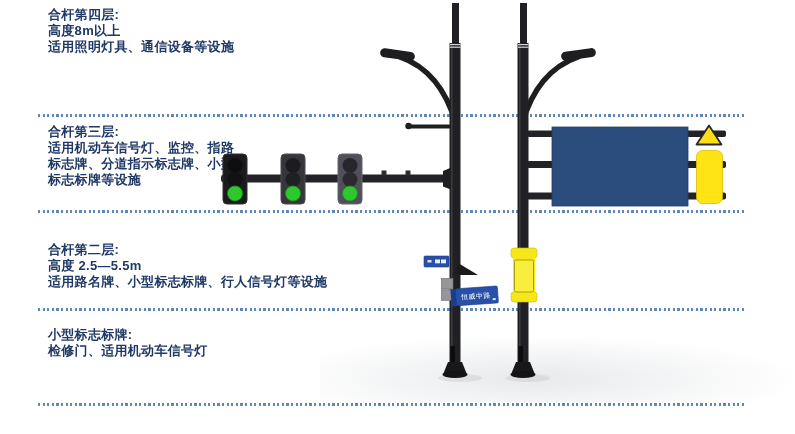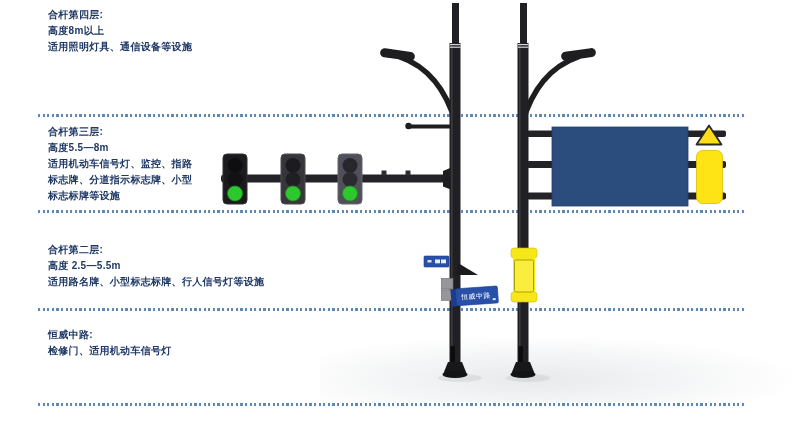--- a/index.html
+++ b/index.html
@@ -11,21 +11,21 @@
     position:absolute;left:320px;top:336px;width:475px;height:66px;
     background:radial-gradient(ellipse at 45% 65%, #e7e9eb 0%, rgba(255,255,255,0) 72%);
   }
   .dashline{
     position:absolute;left:38px;width:707px;height:3px;
     background:repeating-linear-gradient(90deg,#4e7bad 0 2.2px,rgba(255,255,255,0) 2.2px 4.6px);
     opacity:.9;
   }
   .dl1{top:114px}.dl2{top:210px}.dl3{top:308px}.dl4{top:403px}
   .layer-text{
-    position:absolute;left:48px;color:#1f3865;font-size:10px;line-height:16px;
+    position:absolute;left:48px;color:#1f3865;font-size:13px;line-height:16px;
     font-weight:700;letter-spacing:.3px;white-space:nowrap;
   }
   .lt4{top:7px}.lt3{top:124px}.lt2{top:242px}.lt1{top:327px}
   .gfx{position:absolute;left:0;top:0;width:795px;height:434px;}
 </style>
 </head>
 <body>
 
 <div class="canvas">
 
@@ -37,34 +37,33 @@
   <div class="dashline dl4"></div>
 
   <div class="layer-text lt4">
     <div>合杆第四层:</div>
     <div>高度8m以上</div>
     <div>适用照明灯具、通信设备等设施</div>
   </div>
 
   <div class="layer-text lt3">
     <div>合杆第三层:</div>
-    <div>高度5.5—8m</div>
     <div>适用机动车信号灯、监控、指路</div>
     <div>标志牌、分道指示标志牌、小型</div>
     <div>标志标牌等设施</div>
   </div>
 
   <div class="layer-text lt2">
     <div>合杆第二层:</div>
     <div>高度 2.5—5.5m</div>
     <div>适用路名牌、小型标志标牌、行人信号灯等设施</div>
   </div>
 
   <div class="layer-text lt1">
-    <div>恒威中路:</div>
+    <div>小型标志标牌:</div>
     <div>检修门、适用机动车信号灯</div>
   </div>
 
   <svg class="gfx" viewBox="0 0 795 434">
 
     <ellipse cx="460" cy="378" rx="22" ry="4" fill="#c9cbce" opacity="0.45"></ellipse>
     <ellipse cx="528" cy="378" rx="22" ry="4" fill="#c9cbce" opacity="0.45"></ellipse>
 
     <path d="M456 124 C448 96 432 68 400 57" stroke="#1e1e20" stroke-width="5.5" fill="none" stroke-linecap="round"></path>
     <rect x="380" y="50" width="35" height="9" rx="4.5" fill="#1e1e20" transform="rotate(8 397 54.5)"></rect>

